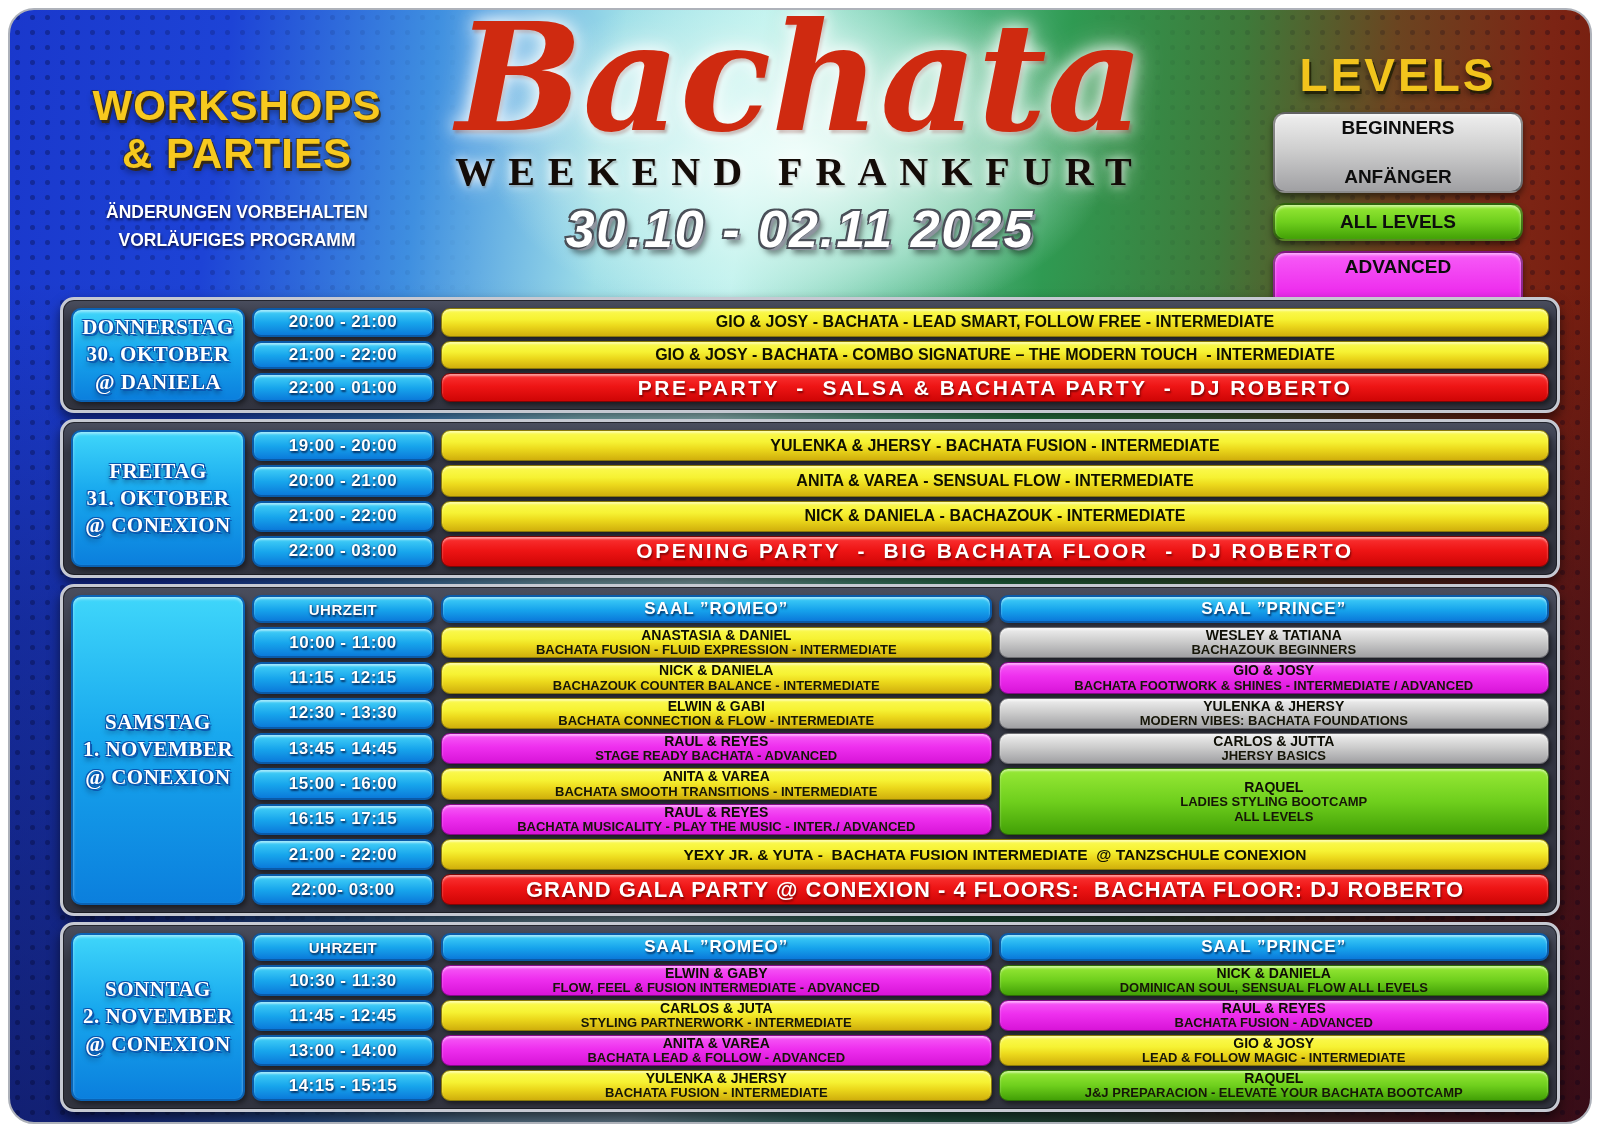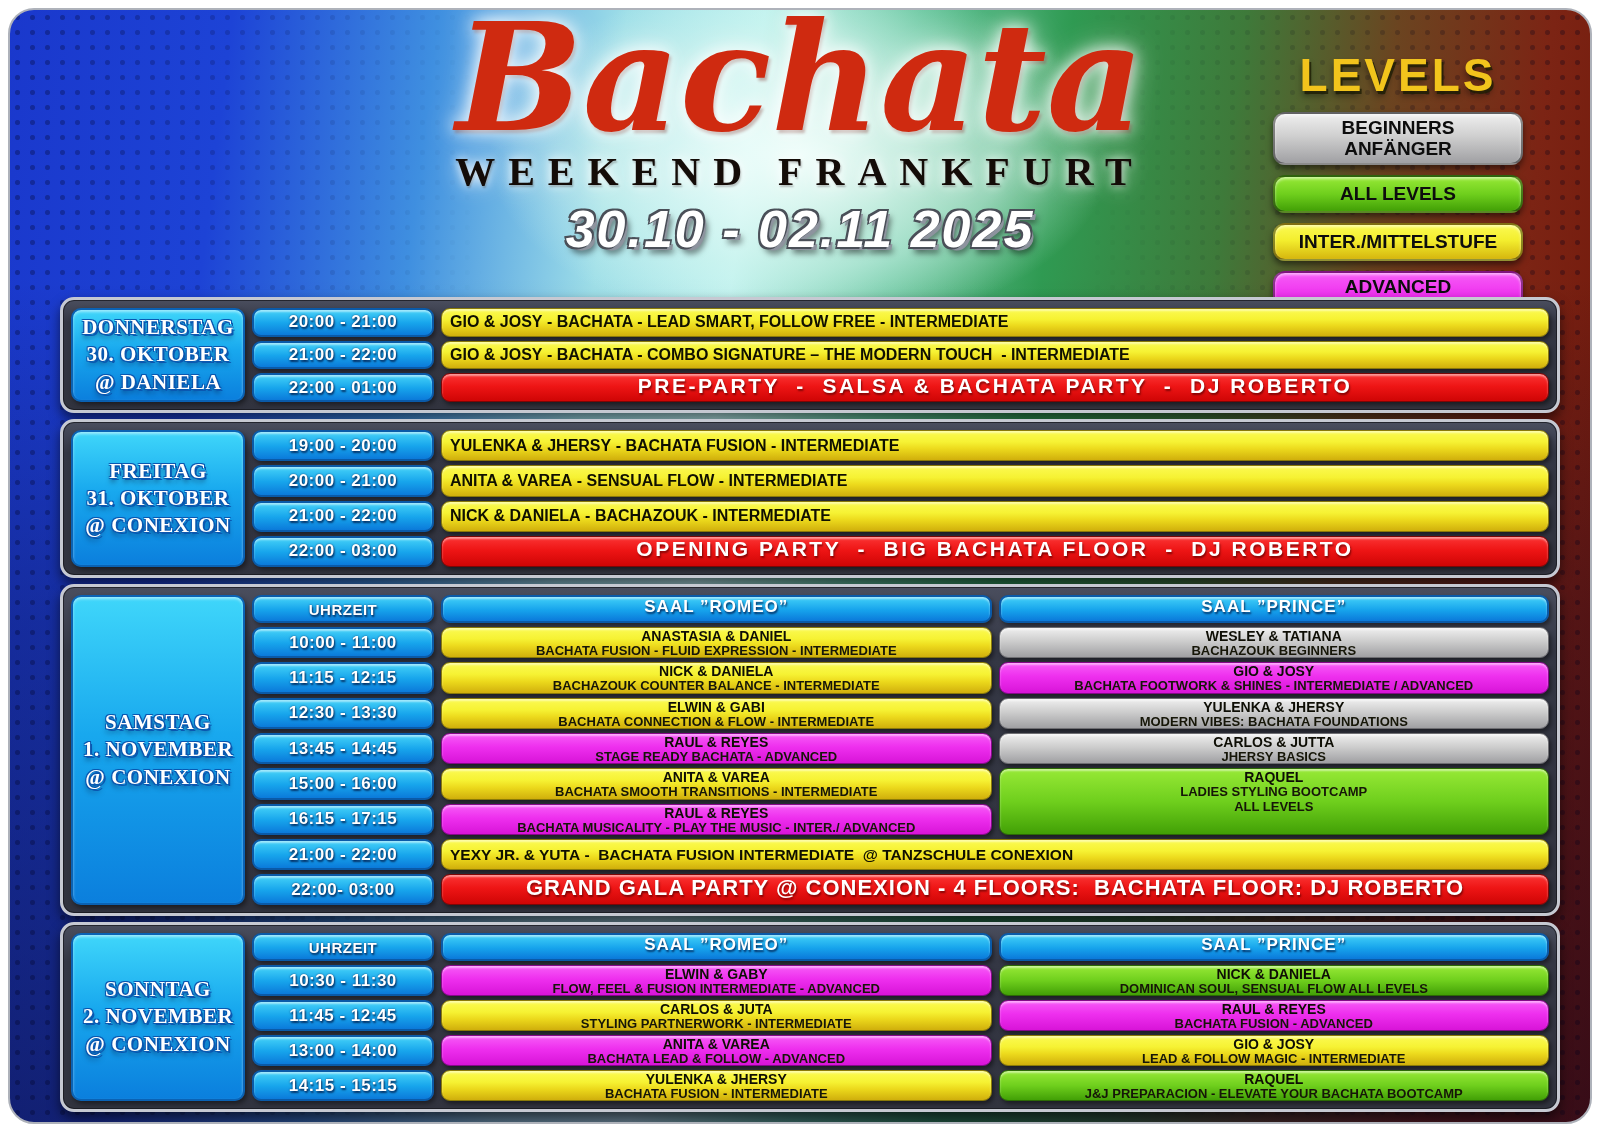--- a/index.html
+++ b/index.html
@@ -33,21 +33,21 @@
     color:#140c08; margin-top:-4px;
     text-shadow: 0 0 10px rgba(255,255,255,0.95), 0 0 22px rgba(255,255,255,0.85), 1px 2px 2px rgba(0,0,0,0.35); }
   .dates { font-size:52px; font-weight:900; font-style:italic; letter-spacing:2px; color:#ffffff; margin-top:4px;
     text-shadow: -2px -2px 0 #4a4f58, 2px -2px 0 #4a4f58, -2px 2px 0 #4a4f58, 3px 3px 0 #8d939e, 4px 6px 6px rgba(0,0,0,0.55); }
 
   .hdr-levels { position:absolute; right:62px; top:38px; width:260px; text-align:center; }
   .levels-title { font-size:46px; font-weight:900; letter-spacing:3px; color:#f2c41c;
     text-shadow: 2px 3px 0 rgba(30,30,5,0.8), 0 5px 6px rgba(0,0,0,0.4); }
   .pill { width:250px; margin:10px auto 0; border-radius:12px; padding:4px 6px;
     display:flex; flex-direction:column; justify-content:center; min-height:38px;
-    border:2px solid rgba(20,20,20,0.45); box-shadow: 0 4px 6px rgba(0,0,0,0.5), inset 0 2px 3px rgba(255,255,255,0.55); }
+    border:2px solid rgba(20,20,20,0.45); box-shadow: 0 4px 6px rgba(0,0,0,0.5), inset 0 2px 3px rgba(255,255,255,0.55); gap: 28px; }
   .pill div { font-size:19px; font-weight:800; color:#0d0d0d; line-height:1.08; }
   .p-gray    { background:linear-gradient(180deg,#efefef 0%,#cfcfcf 45%,#a0a0a3 100%); }
   .p-green   { background:linear-gradient(180deg,#97e936 0%,#6fcf1d 50%,#42a006 100%); }
   .p-yellow  { background:linear-gradient(180deg,#fbfa52 0%,#f3ee2e 45%,#d6b60e 100%); }
   .p-magenta { background:linear-gradient(180deg,#f75cf7 0%,#ee2fee 48%,#d814d8 100%); }
 
   
   .section { position:absolute; left:50px; width:1500px; border-radius:14px;
     border:3px solid #c6c9d2; background:linear-gradient(180deg,#4a4e5e 0%, #343744 20%, #31333e 100%);
     box-shadow: 0 6px 12px rgba(0,0,0,0.55), inset 0 0 0 1px rgba(20,20,25,0.7);
@@ -64,21 +64,21 @@
   .daybox div { color:#fff; font-weight:800; font-size:21px; line-height:1.3; letter-spacing:0.5px;
     text-shadow: 2px 2px 0 #0a57b0, -1px -1px 0 #0a57b0, 1px -1px 0 #0a57b0, -1px 1px 0 #0a57b0, 0 4px 5px rgba(0,10,40,0.5); }
 
   .chip { grid-column:2; border-radius:9px;
     background:linear-gradient(180deg,#45d2f8 0%, #17a5ec 52%, #0b7ada 100%);
     border:2px solid #0a5aa8; box-shadow: 2px 3px 4px rgba(0,0,0,0.4), inset 0 2px 2px rgba(255,255,255,0.5);
     display:flex; align-items:center; justify-content:center;
     color:#fff; font-weight:800; font-size:17px; letter-spacing:0.5px;
     text-shadow: 1px 2px 2px rgba(3,40,90,0.9), 0 0 2px rgba(3,40,90,0.8); }
 
-  .bar { border-radius:9px; display:flex; flex-direction:column; align-items:center; justify-content:flex-start;
+  .bar { border-radius:9px; display:flex; flex-direction:column; align-items:center; justify-content:center;
     box-shadow: 2px 3px 4px rgba(0,0,0,0.45), inset 0 2px 2px rgba(255,255,255,0.5);
     overflow:hidden; padding:0 8px; text-align:center; }
   .b-yellow  { background:linear-gradient(180deg,#fbfa52 0%,#f6f233 38%,#ecd91c 62%,#d0af0c 100%); border:1px solid #8a7a08; }
   .b-red     { background:linear-gradient(180deg,#fb3434 0%,#ee1515 45%,#cf0505 100%); border:1px solid #7d0505; }
   .b-magenta { background:linear-gradient(180deg,#f75cf7 0%,#ee2fee 45%,#d814d8 100%); border:1px solid #86088a; }
   .b-green   { background:linear-gradient(180deg,#97e936 0%,#6fcf1d 50%,#42a006 100%); border:1px solid #2c6a05; }
   .b-gray    { background:linear-gradient(180deg,#efefef 0%,#cdcdcd 45%,#a0a0a3 100%); border:1px solid #6e6e72; }
   .b-blue    { background:linear-gradient(180deg,#42d0f8 0%,#16a3ec 55%,#0b79da 100%); border:2px solid #0a5aa8; }
 
   .single { flex-direction:row; gap:0; font-size:16px; color:#101000; white-space:pre; }
@@ -91,38 +91,43 @@
   .l1 { font-weight:800; font-size:14px; color:#0e0e05; line-height:1.15; }
   .l2 { font-weight:700; font-size:13px; color:#161608; line-height:1.15; }
 </style>
 </head>
 <body>
 
 <div class="poster">
   <div class="bg">
     <div class="dots"></div>
 
+    <div class="hdr-left">
+      <div class="ws1">WORKSHOPS</div>
+      <div class="ws2">&amp; PARTIES</div>
+      <div class="note">
+        <div>ÄNDERUNGEN VORBEHALTEN</div>
+        <div>VORLÄUFIGES PROGRAMM</div>
+      </div>
+    </div>
 
     <div class="hdr-center">
       <div class="script-title">Bachata</div>
       <div class="sub-title">WEEKEND FRANKFURT</div>
       <div class="dates">30.10 - 02.11 2025</div>
     </div>
 
     <div class="hdr-levels">
       <div class="levels-title">LEVELS</div>
       <div class="pill p-gray">
         <div>BEGINNERS</div>
         <div>ANFÄNGER</div>
       </div>
       <div class="pill p-green">
         <div>ALL LEVELS</div>
-      </div>
-      <div class="pill p-yellow">
-        <div>INTER./MITTELSTUFE</div>
       </div>
       <div class="pill p-magenta">
         <div>ADVANCED</div>
         <div>FORTGESCHRITTEN</div>
       </div>
     </div>
 
     <div class="section s1">
       <div class="daybox">
         <div>DONNERSTAG</div>

